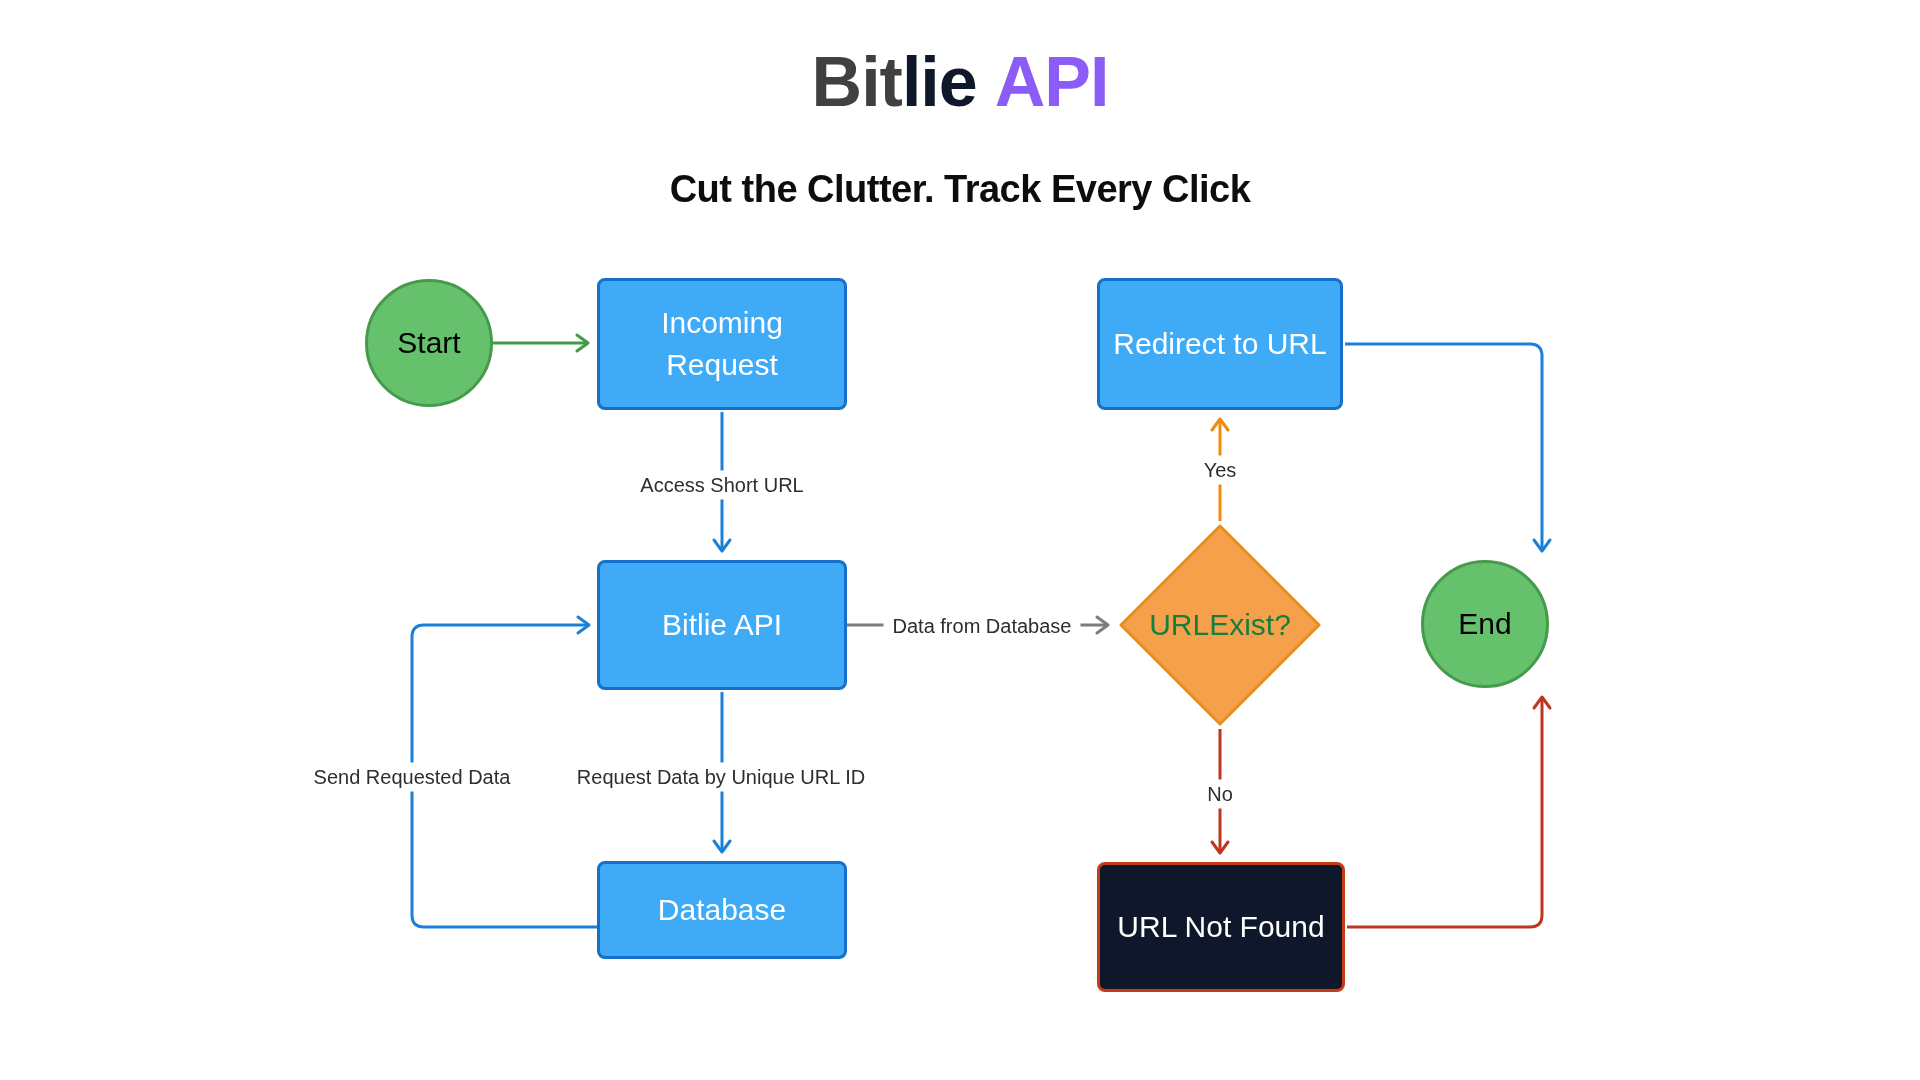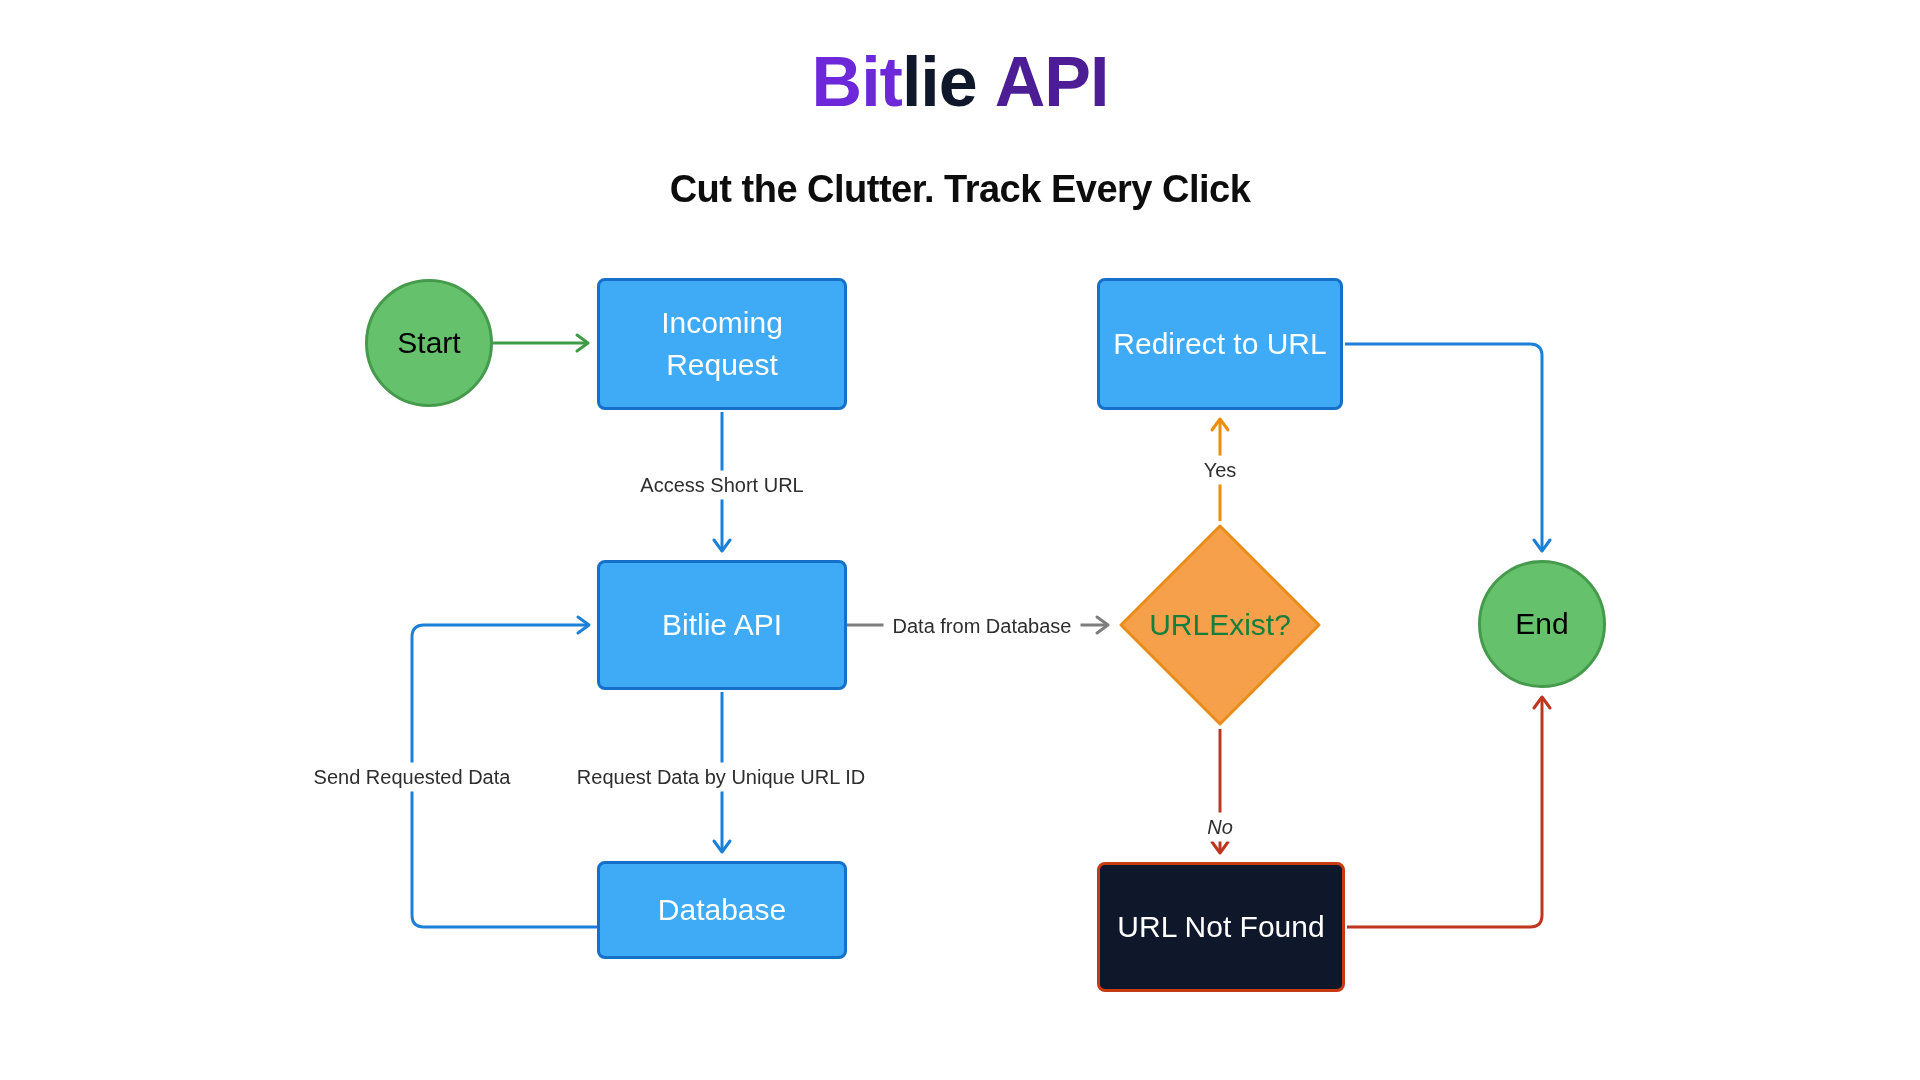--- a/index.html
+++ b/index.html
@@ -10,23 +10,23 @@
     overflow: hidden;
   }
   .canvas { position: relative; width: 1920px; height: 1080px; }
 
   
   .title {
     position: absolute; left: 0; top: 42px; width: 1920px;
     text-align: center; font-size: 70px; font-weight: 800;
     letter-spacing: -1px; line-height: 1.15;
   }
-  .t-purple { color: #6d28d9; }
+  .t-purple { color: #404040; }
   .t-red    { color: #0f172a; }
-  .t-blue   { color: #4c1d95; margin-left: 18px; }
+  .t-blue   { color: #8b5cf6; margin-left: 18px; }
   .subtitle {
     position: absolute; left: 0; top: 168px; width: 1920px;
     text-align: center; font-size: 38px; font-weight: 700;
     color: #0d0d0d; letter-spacing: -0.5px;
   }
 
   
   svg.connectors { position: absolute; left: 0; top: 0; width: 1920px; height: 1080px; }
   svg.connectors path { fill: none; stroke-width: 3; }
   .e-green  { stroke: #3f9b45; }
@@ -52,21 +52,21 @@
   .error {
     background: #0f172a; border: 3px solid #c63a14; border-radius: 8px;
     color: #ffffff; font-size: 30px;
   }
   .node-start    { left: 365px;  top: 279px; width: 128px; height: 128px; }
   .node-incoming { left: 597px;  top: 278px; width: 250px; height: 132px; }
   .node-api      { left: 597px;  top: 560px; width: 250px; height: 130px; }
   .node-database { left: 597px;  top: 861px; width: 250px; height: 98px; }
   .node-redirect { left: 1097px; top: 278px; width: 246px; height: 132px; }
   .node-notfound { left: 1097px; top: 862px; width: 248px; height: 130px; }
-  .node-end      { left: 1478px; top: 560px; width: 128px; height: 128px; text-align: center; }
+  .node-end      { left: 1421px; top: 560px; width: 128px; height: 128px; text-align: center; }
 
   .node-diamond  { left: 1117px; top: 522px; width: 206px; height: 206px; }
   .node-diamond svg { position: absolute; left: 0; top: 0; }
   .diamond-poly { fill: #f7a04c; stroke: #e88d1a; stroke-width: 3; stroke-linejoin: round; }
   .diamond-text {
     position: absolute; left: 0; top: 0; width: 206px; height: 206px;
     display: flex; flex-direction: row; align-items: center; justify-content: center;
     color: #15803d; font-size: 30px; line-height: 1.55;
   }
 
@@ -74,21 +74,21 @@
   .edge-label {
     position: absolute; transform: translate(-50%, -50%);
     background: #ffffff; padding: 3px 9px;
     font-size: 20px; color: #2e2e2e; white-space: nowrap;
   }
   .lbl-access   { left: 722px;  top: 485px; }
   .lbl-datafrom { left: 982px;  top: 626px; }
   .lbl-request  { left: 721px;  top: 777px; }
   .lbl-send     { left: 412px;  top: 777px; }
   .lbl-yes      { left: 1220px; top: 470px; }
-  .lbl-no       { left: 1220px; top: 827px; font-style: italic; }
+  .lbl-no       { left: 1220px; top: 794px; }
 </style>
 </head>
 <body>
 
 <div class="canvas">
 
   <h1 class="title"><span class="t-purple">Bit</span><span class="t-red">lie</span><span class="t-blue">API</span></h1>
 
   <h2 class="subtitle">Cut the Clutter. Track Every Click</h2>
 

